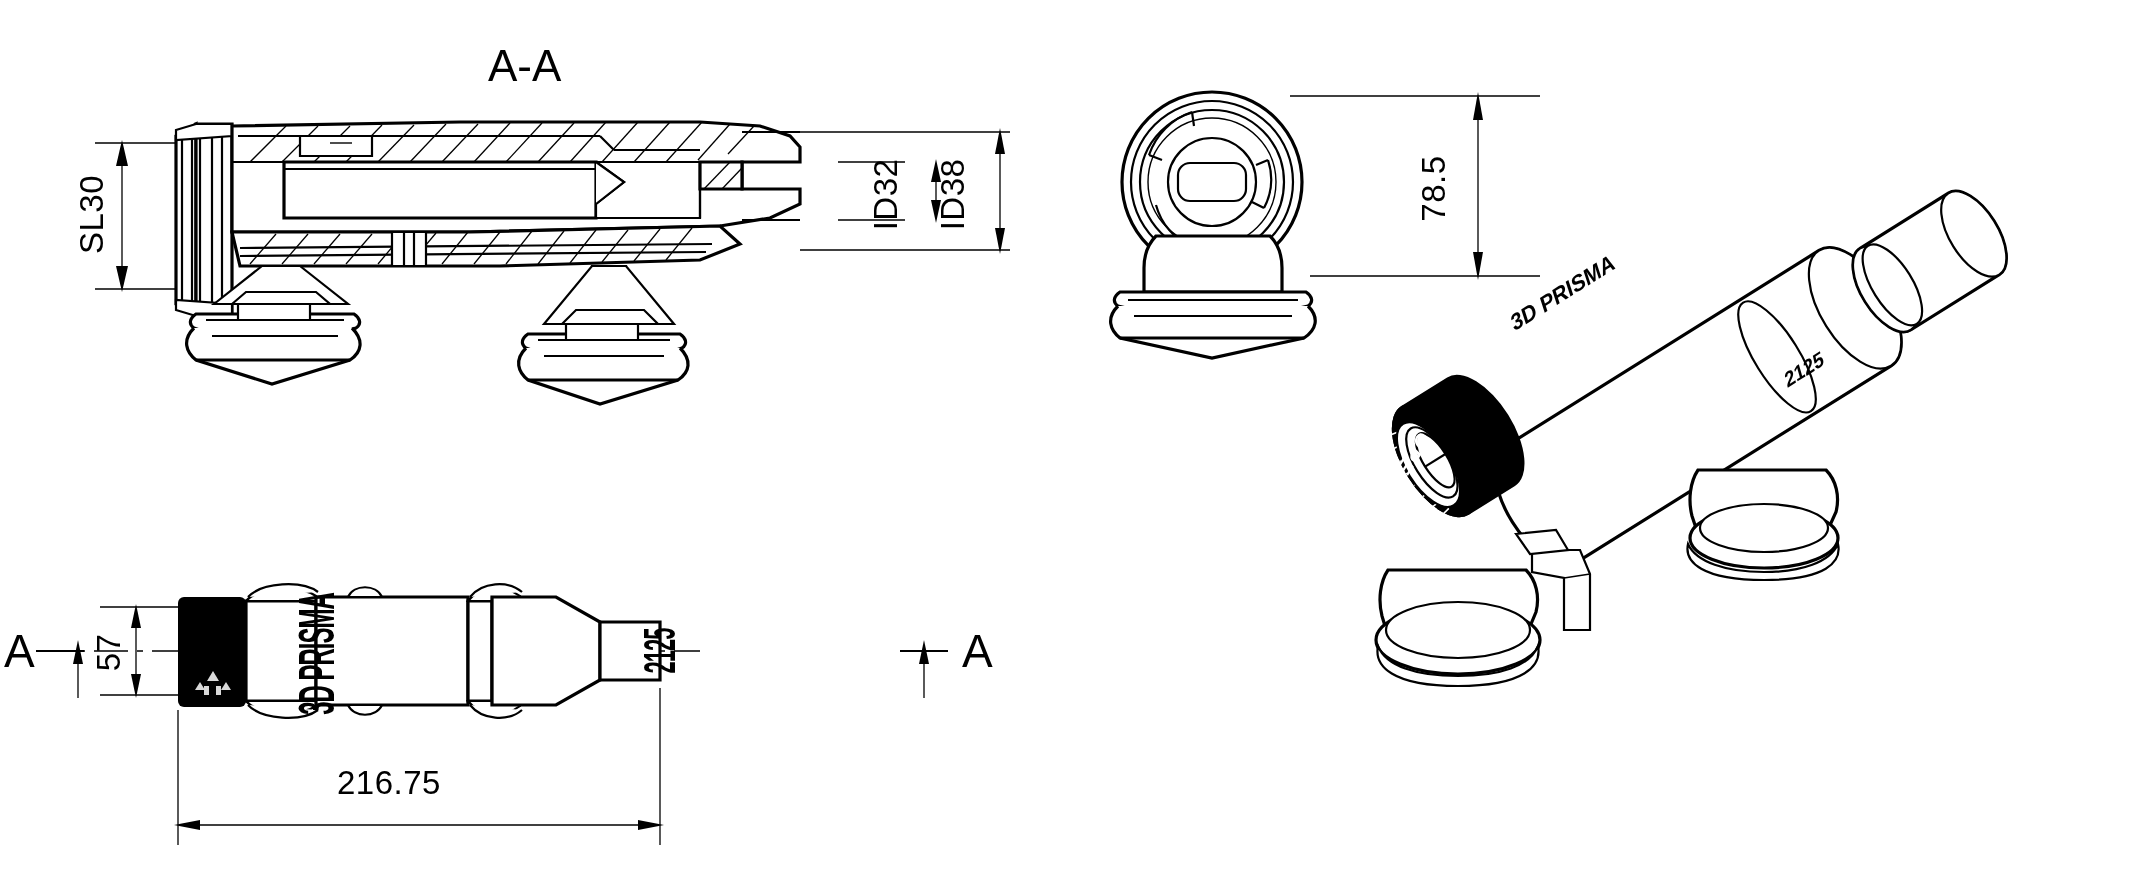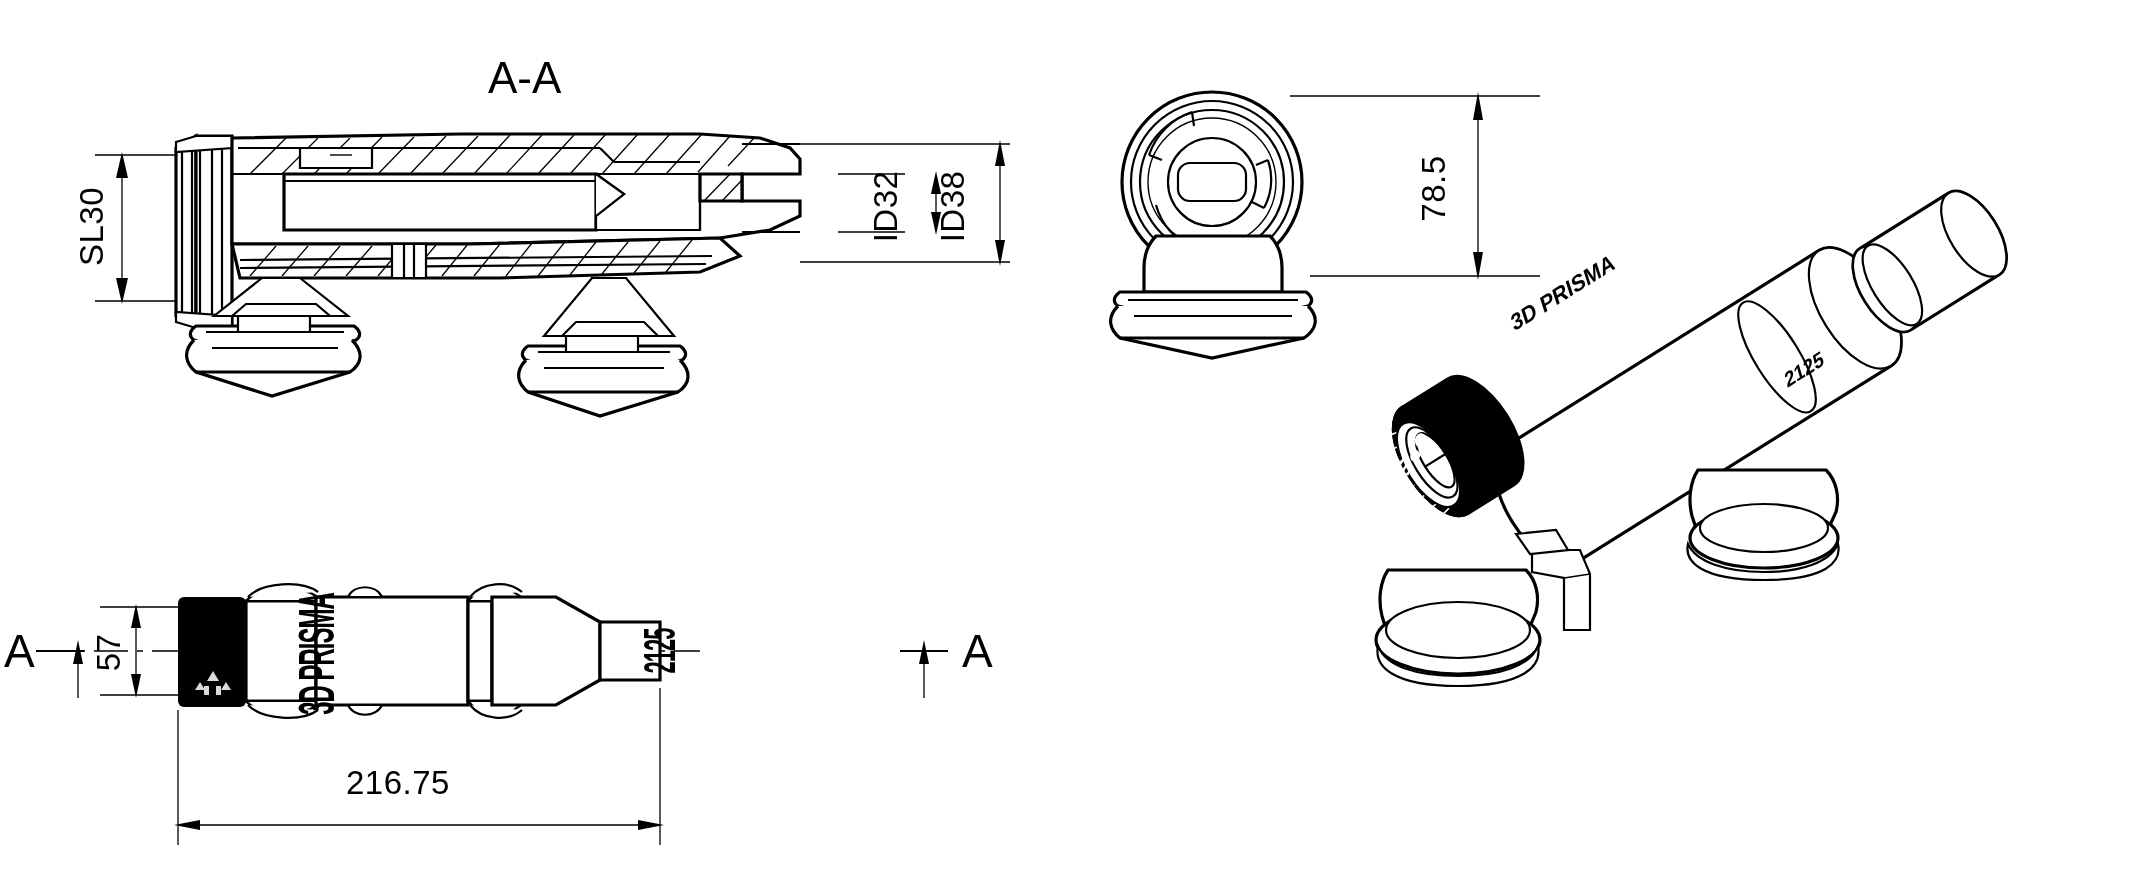--- a/index.html
+++ b/index.html
@@ -43,21 +43,21 @@
   .centerln{fill:none;stroke:#000;stroke-width:1.3;stroke-dasharray:34 9 6 9;}
   .fillw{fill:#fff;}
   .fillk{fill:#000;}
   .hatch{fill:none;stroke:#000;stroke-width:1.3;}
 </style>
 </head>
 <body>
 
 <div class="sheet">
 
-  <div class="abs" style="left:0px;top:16px;width:1050px;height:470px;">
+  <div class="abs" style="left:0px;top:4px;width:1050px;height:470px;">
 
     <div class="abs sectionlabel" style="left:488px;top:40px;">A-A</div>
 
     <svg class="abs" style="left:0;top:0;" width="1050" height="470" viewBox="0 0 1050 470">
 
       <g class="dimln">
         <line x1="95" y1="139" x2="185" y2="139"></line>
         <line x1="95" y1="285" x2="185" y2="285"></line>
         <line x1="122" y1="145" x2="122" y2="279"></line>
       </g>
@@ -429,21 +429,21 @@
     </svg>
 
     <div class="abs letterA" style="left:4px;top:158px;">A</div>
 
     <div class="abs letterA" style="left:962px;top:158px;">A</div>
 
     <div class="abs" style="left:60px;top:148px;width:90px;height:70px;">
       <div class="dimtext rot90 abs" style="left:18px;top:18px;width:60px;text-align:center;">57</div>
     </div>
 
-    <div class="abs dimtext" style="left:346px;top:296px;">216.75</div>
+    <div class="abs dimtext" style="left:337px;top:296px;">216.75</div>
 
     <div class="abs" style="left:262px;top:138px;width:110px;height:92px;">
       <div class="abs rot90" style="left:-32px;top:32px;width:176px;text-align:center;font-size:24px;font-weight:bold;letter-spacing:-1px;transform:rotate(-90deg) scaleY(2.05);">3D PRISMA</div>
     </div>
 
     <div class="abs" style="left:627px;top:148px;width:70px;height:72px;">
       <div class="abs rot90" style="left:-22px;top:20px;width:112px;text-align:center;font-size:22px;font-weight:bold;letter-spacing:-1px;transform:rotate(-90deg) scaleY(2.0);">2125</div>
     </div>
   </div>
 

